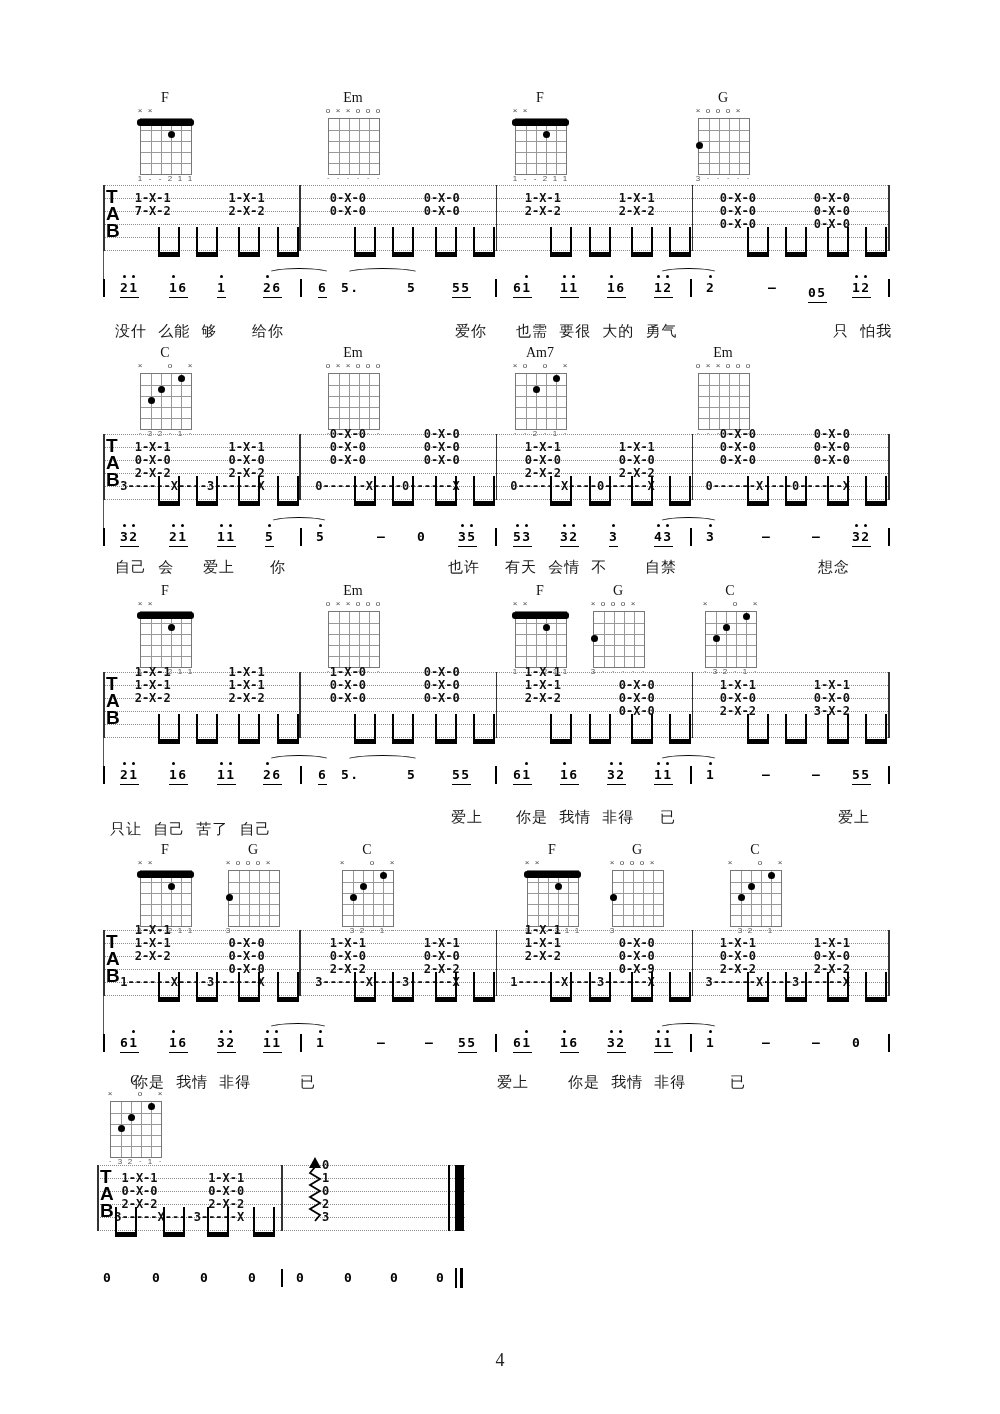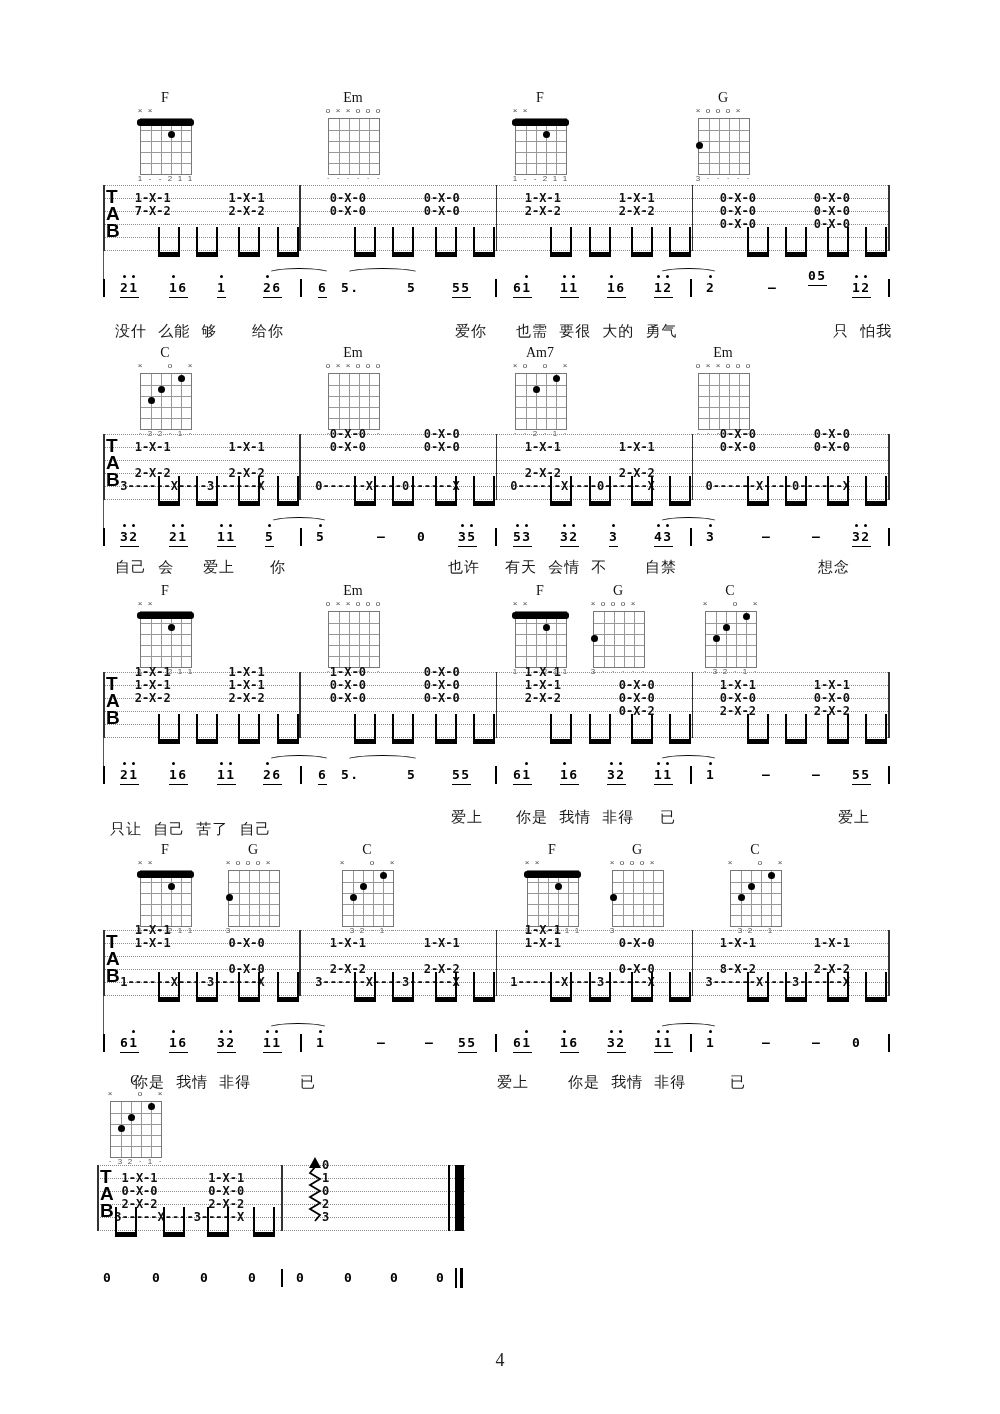--- a/index.html
+++ b/index.html
@@ -186,21 +186,21 @@
     <div class="jgroup ul" style="left: 452px; top: 280px;">55</div>
     <div class="jbar" style="left: 495px; top: 279px;"></div>
     <div class="jgroup ul" style="left: 513px; top: 280px;">61<div class="jdot" style="left: 11.8px;"></div></div>
     <div class="jgroup ul" style="left: 560px; top: 280px;">11<div class="jdot" style="left: 2.5px;"></div><div class="jdot" style="left: 11.8px;"></div></div>
     <div class="jgroup ul" style="left: 607px; top: 280px;">16<div class="jdot" style="left: 2.5px;"></div></div>
     <div class="jgroup ul" style="left: 654px; top: 280px;">12<div class="jdot" style="left: 2.5px;"></div><div class="jdot" style="left: 11.8px;"></div></div>
     <div class="jarc" style="left: 659px; top: 268px; width: 59px;"></div>
     <div class="jbar" style="left: 690px; top: 279px;"></div>
     <div class="jgroup" style="left: 706px; top: 280px;">2<div class="jdot" style="left: 2.5px;"></div></div>
     <div class="jgroup" style="left: 768px; top: 280px;">–</div>
-    <div class="jgroup ul" style="left: 808px; top: 268px;">05</div>
+    <div class="jgroup ul" style="left: 808px; top: 285px;">05</div>
     <div class="jgroup ul" style="left: 852px; top: 280px;">12<div class="jdot" style="left: 2.5px;"></div><div class="jdot" style="left: 11.8px;"></div></div>
     <div class="jbar" style="left: 888px; top: 279px;"></div>
     <div class="lyr" style="left: 115px; top: 322px;">没什 么能 够</div>
     <div class="lyr" style="left: 252px; top: 322px;">给你</div>
     <div class="lyr" style="left: 455px; top: 322px;">爱你</div>
     <div class="lyr" style="left: 516px; top: 322px;">也需 要很 大的 勇气</div>
     <div class="lyr" style="left: 833px; top: 322px;">只 怕我</div>
     <div class="chord" style="left: 132px; top: 345px;">
       <div class="cname">C</div>
       <div class="marker" style="left: 3px;">×</div>
@@ -305,20 +305,21 @@
     <div class="staff-line" style="left: 103px; top: 447px; width: 785px;"></div>
     <div class="staff-line" style="left: 103px; top: 460px; width: 785px;"></div>
     <div class="staff-line" style="left: 103px; top: 473px; width: 785px;"></div>
     <div class="staff-line" style="left: 103px; top: 486px; width: 785px;"></div>
     <div class="staff-line" style="left: 103px; top: 499px; width: 785px;"></div>
     <div class="clef" style="left: 106px; top: 437px;">T</div>
     <div class="clef" style="left: 106px; top: 454px;">A</div>
     <div class="clef" style="left: 106px; top: 471px;">B</div>
     <pre class="tab-row" style="left: 113px; top: 427px;">                              0-X-0        0-X-0                                    0-X-0        0-X-0     </pre>
     <pre class="tab-row" style="left: 113px; top: 440px;">   1-X-1        1-X-1         0-X-0        0-X-0         1-X-1        1-X-1         0-X-0        0-X-0     </pre>
+    <pre class="tab-row" style="left: 113px; top: 453px;">   0-X-0        0-X-0         0-X-0        0-X-0         0-X-0        0-X-0         0-X-0        0-X-0     </pre>
     <pre class="tab-row" style="left: 113px; top: 466px;">   2-X-2        2-X-2                                    2-X-2        2-X-2                                </pre>
     <pre class="tab-row" style="left: 113px; top: 479px;"> 3------X----3------X       0------X----0------X       0------X----0------X       0------X----0------X     </pre>
     <pre class="tab-row" style="left: 113px; top: 492px;">                                                                                                           </pre>
     <div class="barline" style="left: 103px; top: 434px; height: 66px;"></div>
     <div class="barline" style="left: 299.25px; top: 434px; height: 66px;"></div>
     <div class="barline" style="left: 495.5px; top: 434px; height: 66px;"></div>
     <div class="barline" style="left: 691.75px; top: 434px; height: 66px;"></div>
     <div class="barline" style="left: 888px; top: 434px; height: 66px;"></div>
     <div class="beam" style="left: 157.95px; top: 476px;"></div>
     <div class="beam" style="left: 196.219px; top: 476px;"></div>
@@ -493,21 +494,21 @@
     <div class="staff-line" style="left: 103px; top: 698px; width: 785px;"></div>
     <div class="staff-line" style="left: 103px; top: 711px; width: 785px;"></div>
     <div class="staff-line" style="left: 103px; top: 724px; width: 785px;"></div>
     <div class="staff-line" style="left: 103px; top: 737px; width: 785px;"></div>
     <div class="clef" style="left: 106px; top: 675px;">T</div>
     <div class="clef" style="left: 106px; top: 692px;">A</div>
     <div class="clef" style="left: 106px; top: 709px;">B</div>
     <pre class="tab-row" style="left: 113px; top: 665px;">   1-X-1        1-X-1         1-X-0        0-X-0         1-X-1                                             </pre>
     <pre class="tab-row" style="left: 113px; top: 678px;">   1-X-1        1-X-1         0-X-0        0-X-0         1-X-1        0-X-0         1-X-1        1-X-1     </pre>
     <pre class="tab-row" style="left: 113px; top: 691px;">   2-X-2        2-X-2         0-X-0        0-X-0         2-X-2        0-X-0         0-X-0        0-X-0     </pre>
-    <pre class="tab-row" style="left: 113px; top: 704px;">                                                                      0-X-2         2-X-2        2-X-2     </pre>
+    <pre class="tab-row" style="left: 113px; top: 704px;">                                                                      0-X-0         2-X-2        3-X-2     </pre>
     <pre class="tab-row" style="left: 113px; top: 730px;">                                                                                                           </pre>
     <div class="barline" style="left: 103px; top: 672px; height: 66px;"></div>
     <div class="barline" style="left: 299.25px; top: 672px; height: 66px;"></div>
     <div class="barline" style="left: 495.5px; top: 672px; height: 66px;"></div>
     <div class="barline" style="left: 691.75px; top: 672px; height: 66px;"></div>
     <div class="barline" style="left: 888px; top: 672px; height: 66px;"></div>
     <div class="beam" style="left: 157.95px; top: 714px;"></div>
     <div class="beam" style="left: 196.219px; top: 714px;"></div>
     <div class="beam" style="left: 238.412px; top: 714px;"></div>
     <div class="beam" style="left: 276.681px; top: 714px;"></div>
@@ -703,21 +704,22 @@
     <div class="staff-line" style="left: 103px; top: 943px; width: 785px;"></div>
     <div class="staff-line" style="left: 103px; top: 956px; width: 785px;"></div>
     <div class="staff-line" style="left: 103px; top: 969px; width: 785px;"></div>
     <div class="staff-line" style="left: 103px; top: 982px; width: 785px;"></div>
     <div class="staff-line" style="left: 103px; top: 995px; width: 785px;"></div>
     <div class="clef" style="left: 106px; top: 933px;">T</div>
     <div class="clef" style="left: 106px; top: 950px;">A</div>
     <div class="clef" style="left: 106px; top: 967px;">B</div>
     <pre class="tab-row" style="left: 113px; top: 923px;">   1-X-1                                                 1-X-1                                             </pre>
     <pre class="tab-row" style="left: 113px; top: 936px;">   1-X-1        0-X-0         1-X-1        1-X-1         1-X-1        0-X-0         1-X-1        1-X-1     </pre>
-    <pre class="tab-row" style="left: 113px; top: 962px;">                0-X-0         2-X-2        2-X-2                      0-X-0         8-X-2        2-X-2     </pre>
+    <pre class="tab-row" style="left: 113px; top: 949px;">   2-X-2        0-X-0         0-X-0        0-X-0         2-X-2        0-X-0         0-X-0        0-X-0     </pre>
+    <pre class="tab-row" style="left: 113px; top: 962px;">                0-X-0         2-X-2        2-X-2                      0-X-9         2-X-2        2-X-2     </pre>
     <pre class="tab-row" style="left: 113px; top: 975px;"> 1------X----3------X       3------X----3------X       1------X----3------X       3------X----3------X     </pre>
     <pre class="tab-row" style="left: 113px; top: 988px;">                                                                                                           </pre>
     <div class="barline" style="left: 103px; top: 930px; height: 66px;"></div>
     <div class="barline" style="left: 299.25px; top: 930px; height: 66px;"></div>
     <div class="barline" style="left: 495.5px; top: 930px; height: 66px;"></div>
     <div class="barline" style="left: 691.75px; top: 930px; height: 66px;"></div>
     <div class="barline" style="left: 888px; top: 930px; height: 66px;"></div>
     <div class="beam" style="left: 157.95px; top: 972px;"></div>
     <div class="beam" style="left: 196.219px; top: 972px;"></div>
     <div class="beam" style="left: 238.412px; top: 972px;"></div>

